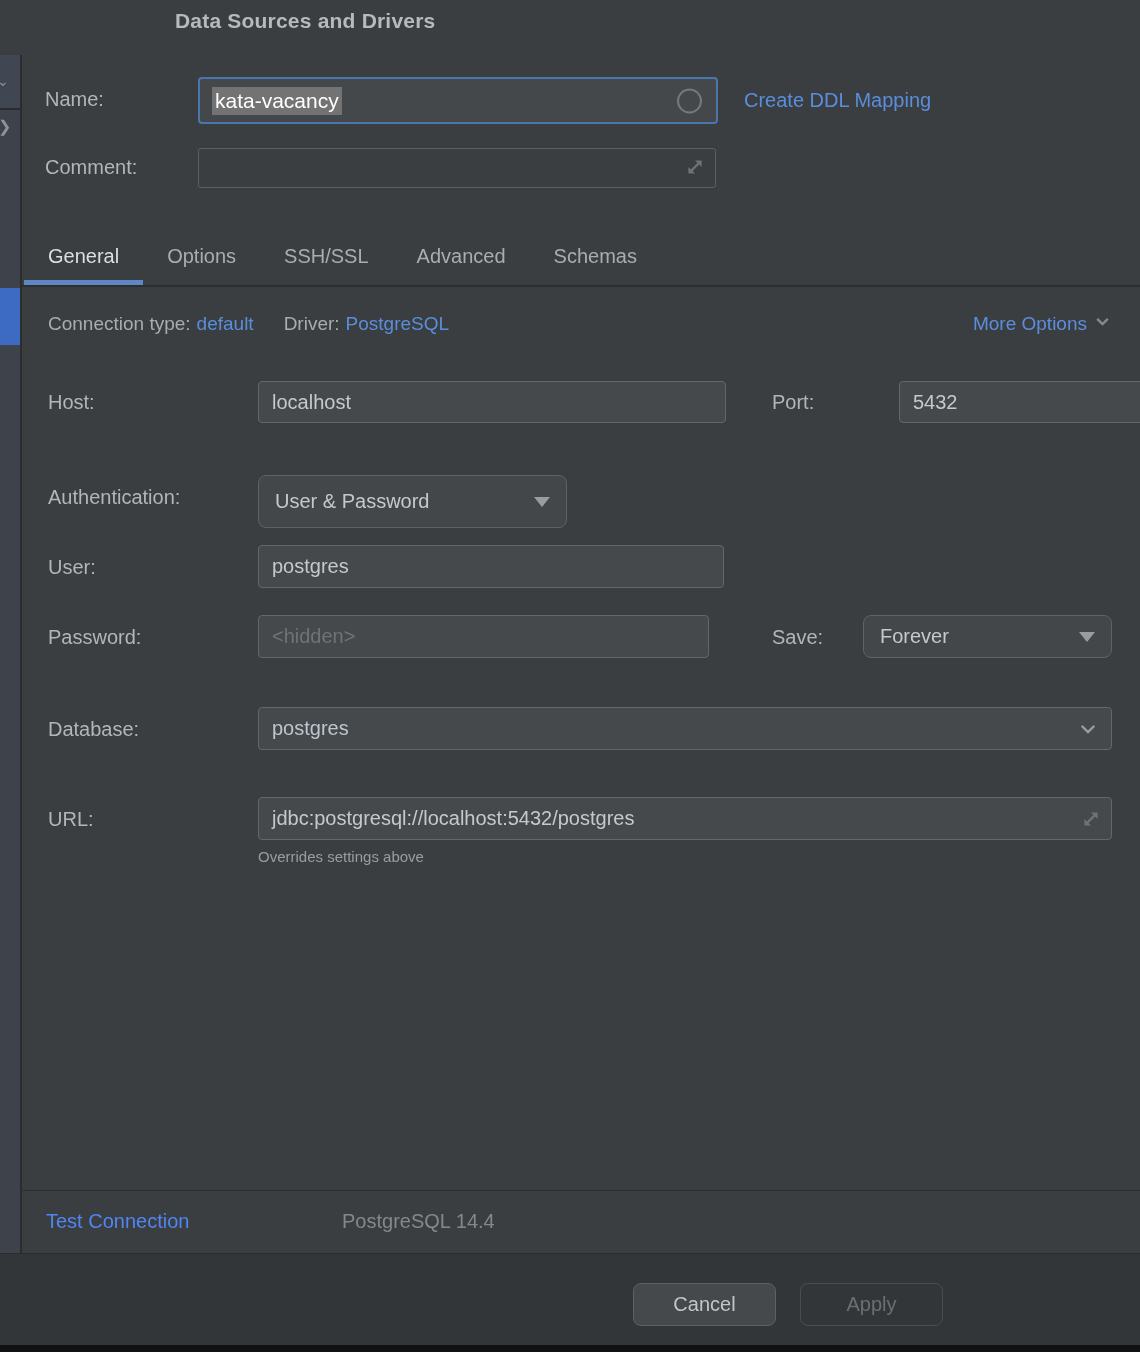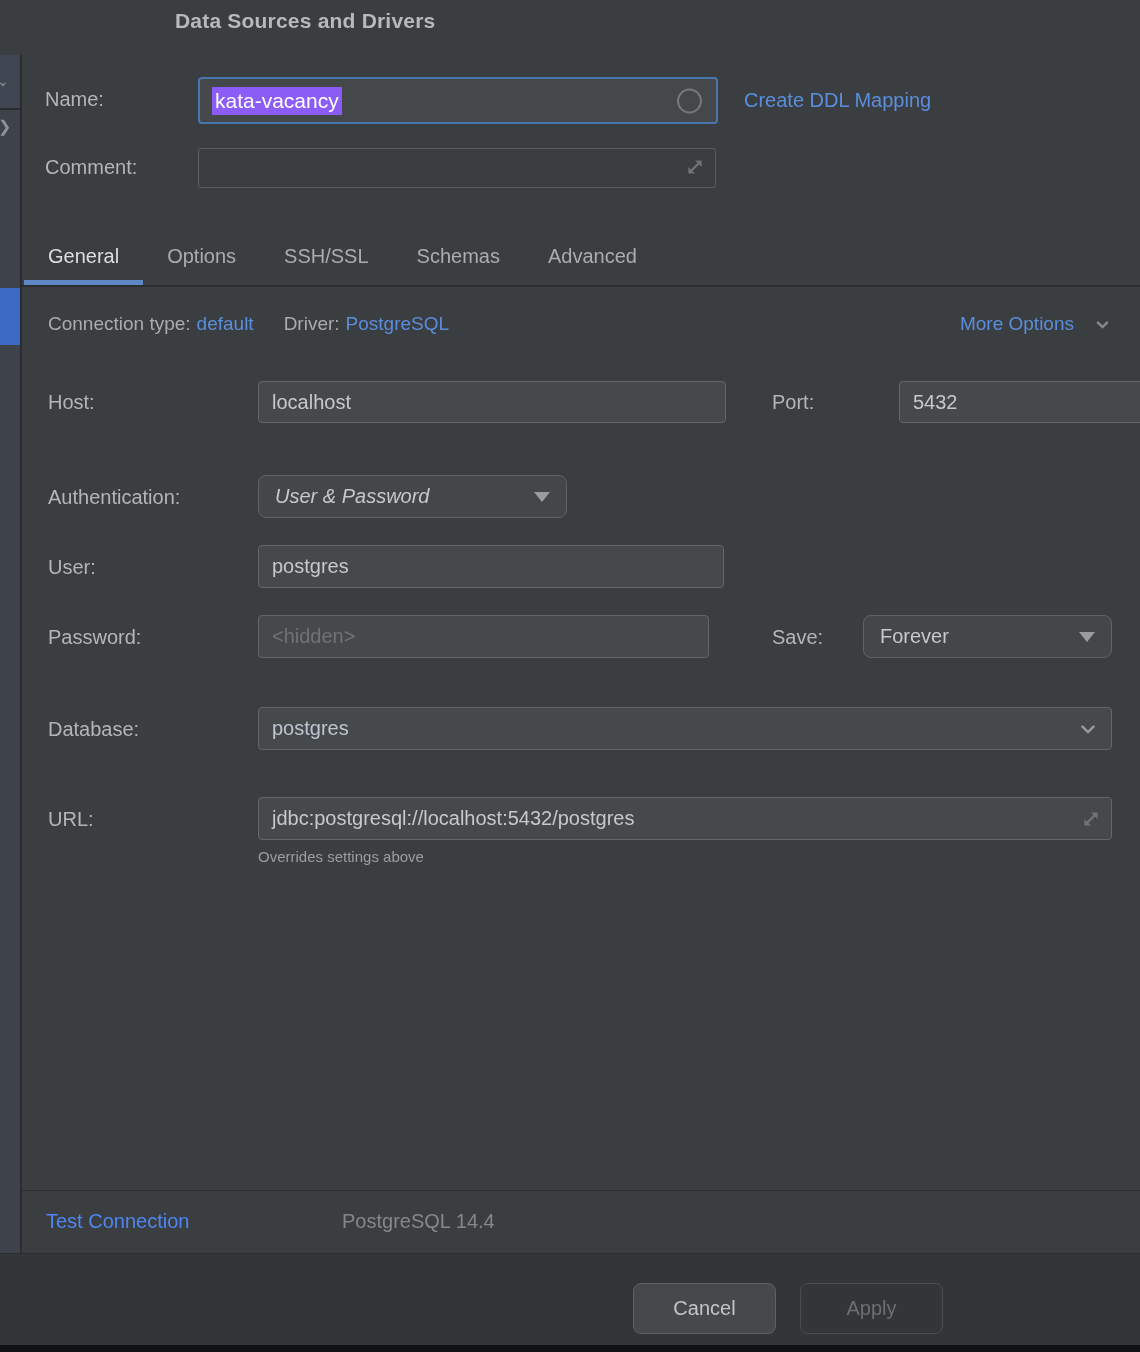--- a/index.html
+++ b/index.html
@@ -29,21 +29,21 @@
     color:#c6c9cb; font-size:20px; font-family:"Liberation Sans",sans-serif;
     padding:0 13px; outline:none;
   }
   input.field::placeholder { color:#6f7375; opacity:1; }
 
   .name-field {
     left:198px; top:77px; width:520px; height:47px;
     background:#44484a; border:2px solid #4a76ae; border-radius:4px;
     display:flex; align-items:center; padding:0 12px;
   }
-  .name-sel { background:#8b5cf6; color:#ffffff; font-size:21px; padding:2px 3px; }
+  .name-sel { background:#737373; color:#ffffff; font-size:21px; padding:2px 3px; }
   .name-circle {
     position:absolute; right:14px; top:50%; transform:translateY(-50%);
     width:25px; height:25px; border:2px solid #75797b; border-radius:50%;
   }
 
   .link { color:#5a8edc; cursor:pointer; font-size:20px; }
   .link-bright { color:#4f86f3; }
 
   .comment-field {
     left:198px; top:148px; width:518px; height:40px;
@@ -59,21 +59,21 @@
   }
   .tab.active { color:#dcdee0; }
   .tab.active::after {
     content:""; position:absolute; left:0; right:0; bottom:-5px; height:5px; background:#5d87c5;
   }
   .tabs-divider { left:22px; top:285px; width:1118px; height:2px; background:#2c2e30; }
 
   
   .conn-row { left:48px; top:313px; font-size:19px; color:#a9acae; }
   .conn-row span { margin-right:6px; }
-  .more-opt { right:29px; top:313px; font-size:19px; display:flex; align-items:center; gap:20px; cursor:pointer; }
+  .more-opt { right:29px; top:313px; font-size:19px; display:flex; gap:7px; cursor:pointer; }
 
   
   .selectbox {
     background:#43474a; border:1px solid #5f6365; border-radius:8px;
     display:flex; align-items:center; justify-content:space-between;
     padding:0 16px; font-size:20px; color:#c6c9cb; cursor:pointer;
   }
   .tri { width:0; height:0; border-left:8px solid transparent; border-right:8px solid transparent; border-top:10px solid #9a9da0; }
   .combo {
     background:#45494b; border:1px solid #63676a; border-radius:4px;
@@ -84,21 +84,21 @@
 
   .helper { left:258px; top:848px; font-size:15px; color:#9a9da0; }
 
   
   .bottom-divider { left:22px; top:1190px; width:1118px; height:1px; background:#2d2f31; }
   .test-link { left:46px; top:1210px; font-size:20px; }
   .version { left:302px; top:1210px; font-size:20px; color:#85888a;margin-left:40px; }
 
   .footer { left:0; top:1253px; width:1140px; height:92px; background:#333638; border-top:1px solid #2a2c2e; }
   .btn {
-    position:absolute; top:29px; height:51px; border-radius:8px;
+    position:absolute; top:29px; height:43px; border-radius:8px;
     font-size:20px; font-family:"Liberation Sans",sans-serif;
     display:flex; align-items:center; justify-content:center; cursor:pointer;
   }
   .btn-cancel { left:633px; width:143px; background:#45494b; border:1px solid #5d6163; color:#c2c5c7; }
   .btn-apply  { left:800px; width:143px; background:transparent; border:1px solid #4a4d4f; color:#6b6f71; }
   .btn-ok     { left:967px; width:145px; background:#365a90; border:1px solid #4d79b2; color:#d3d8dc; }
 
   .bottom-strip { left:0; top:1345px; width:1140px; height:7px; background:#111213; }
 </style>
 </head>
@@ -130,42 +130,42 @@
       <path d="M10 5 L17 5 L17 12" fill="none" stroke="#6e7375" stroke-width="0"></path>
       <path d="M11 4.4 L17.6 4.4 L17.6 11" fill="#6e7375" stroke="none" transform="rotate(0)"></path>
       <path d="M11 17.6 L4.4 17.6 L4.4 11" fill="#6e7375" stroke="none"></path>
     </svg>
   </div>
 
   <div class="abs tabs">
     <div class="tab active">General</div>
     <div class="tab">Options</div>
     <div class="tab">SSH/SSL</div>
+    <div class="tab">Advanced</div>
     <div class="tab">Schemas</div>
-    <div class="tab">Advanced</div>
   </div>
   <div class="abs tabs-divider"></div>
 
   <div class="abs conn-row">
     <span>Connection type:</span><span class="link" style="font-size:19px; margin-right:30px;">default</span><span>Driver:</span><span class="link" style="font-size:19px;">PostgreSQL</span>
   </div>
   <div class="abs more-opt">
     <span class="link" style="font-size:19px;">More Options</span>
     <svg class="chev-svg" style="width:17px;height:17px;" viewBox="0 0 16 16">
       <polyline points="3,5.5 8,10.5 13,5.5" fill="none" stroke="#87898b" stroke-width="2.2"></polyline>
     </svg>
   </div>
 
   <div class="abs lbl" style="left:48px; top:391px;">Host:</div>
   <input class="abs field" style="left: 258px; top: 381px; width: 468px; height: 42px;" value="localhost">
   <div class="abs lbl" style="left:772px; top:391px;">Port:</div>
   <input class="abs field" style="left: 863px; top: 381px; width: 248px; height: 42px; margin-left: 36px;" value="5432">
 
   <div class="abs lbl" style="left:48px; top:486px;">Authentication:</div>
-  <div class="abs selectbox" style="left:258px; top:475px; width:309px; height:43px;font-style:italic;">
+  <div class="abs selectbox" style="left:258px; top:475px; width:309px; height:53px;">
     <span>User &amp; Password</span>
     <span class="tri"></span>
   </div>
 
   <div class="abs lbl" style="left:48px; top:556px;">User:</div>
   <input class="abs field" style="left: 258px; top: 545px; width: 466px; height: 43px;" value="postgres">
 
   <div class="abs lbl" style="left:48px; top:626px;">Password:</div>
   <input class="abs field" style="left: 258px; top: 615px; width: 451px; height: 43px;" placeholder="&lt;hidden&gt;">
   <div class="abs lbl" style="left:772px; top:626px;">Save:</div>

